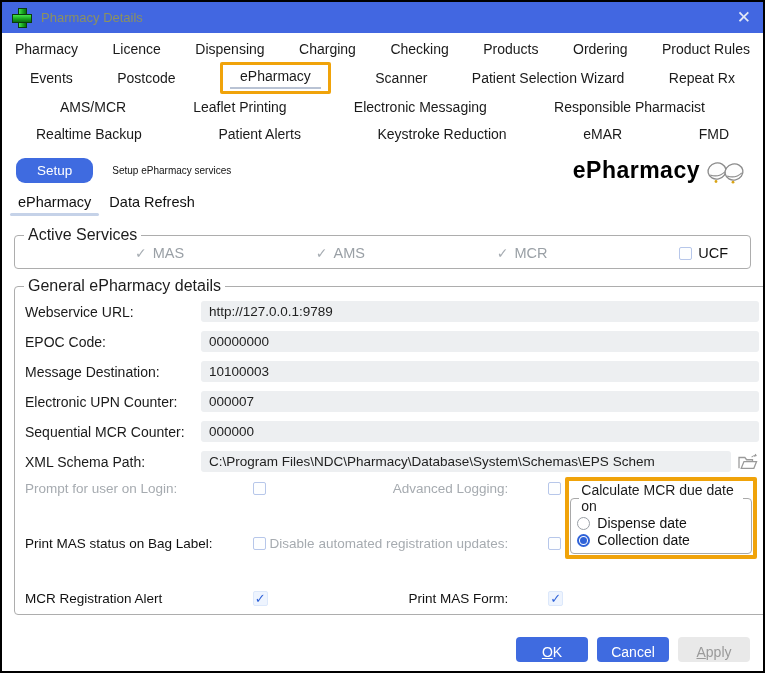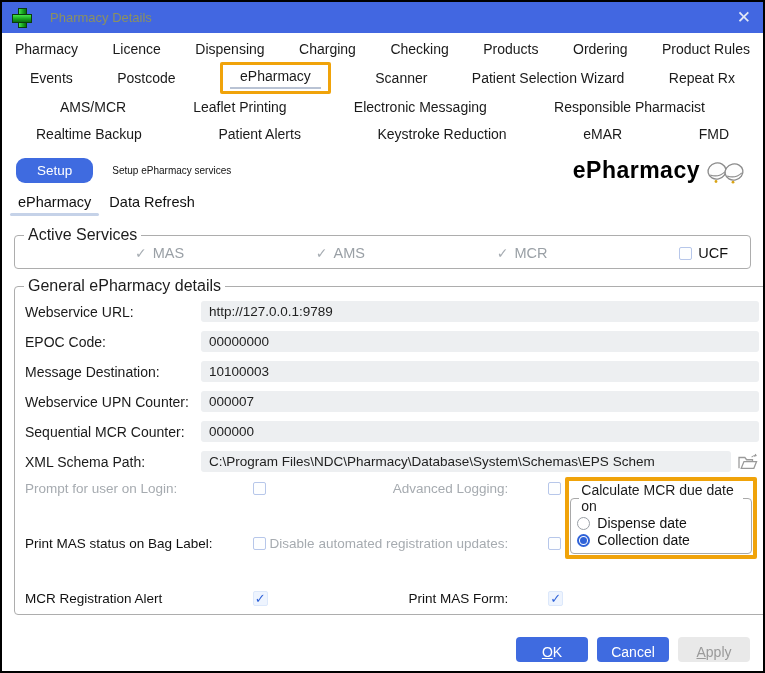--- a/index.html
+++ b/index.html
@@ -12,21 +12,21 @@
   
   .titlebar {
     height: 31px; background: #4267e1; display: flex; align-items: center;
     padding: 0 12px 0 10px;
   }
   .cross { position: relative; width: 20px; height: 20px; flex: 0 0 auto; }
   .cross::before { content:''; position:absolute; left:7px; top:1px; width:7px; height:18px;
     background: linear-gradient(90deg,#45e24b 0%,#18a51e 55%,#0b6e10 100%); box-shadow:0 0 0 1px #0a3d0c; }
   .cross::after { content:''; position:absolute; top:7px; left:1px; width:18px; height:7px;
     background: linear-gradient(180deg,#45e24b 0%,#18a51e 55%,#0b6e10 100%); box-shadow:0 0 0 1px #0a3d0c; }
-  .title-text { margin-left: 18px; color: #8c9160; font-size: 13px; }
+  .title-text { margin-left: 9px; color: #8c9160; font-size: 13px; }
   .close-x { margin-left: auto; color: #e3e9f5; font-size: 17px; cursor: pointer; line-height: 1; }
   
   .tabrow { display: flex; align-items: center; justify-content: space-between; font-size: 14px; color:#1a1a1a; }
   .tabrow-1 { height: 27px; padding: 0 13px; margin-top: 2px; }
   .tabrow-2 { height: 31px; padding: 0 28px; }
   .tabrow-3 { height: 27px; padding: 0 58px; }
   .tabrow-4 { height: 27px; padding: 0 34px; }
   .tab { cursor: pointer; white-space: nowrap; }
   .hl-tab {
     border: 3px solid #f0a30a; border-radius: 2px;
@@ -199,21 +199,21 @@
       </div>
       <div class="frow">
         <label>EPOC Code:</label>
         <input type="text" value="00000000" style="">
       </div>
       <div class="frow">
         <label>Message Destination:</label>
         <input type="text" value="10100003" style="">
       </div>
       <div class="frow">
-        <label>Webservice UPN Counter:</label>
+        <label>Electronic UPN Counter:</label>
         <input type="text" value="000007" style="">
       </div>
       <div class="frow">
         <label>Sequential MCR Counter:</label>
         <input type="text" value="000000" style="">
       </div>
       <div class="frow">
         <label>XML Schema Path:</label>
         <input type="text" value="C:\Program Files\NDC\Pharmacy\Database\System\Schemas\EPS Schem" style="">
         <span class="browse">

